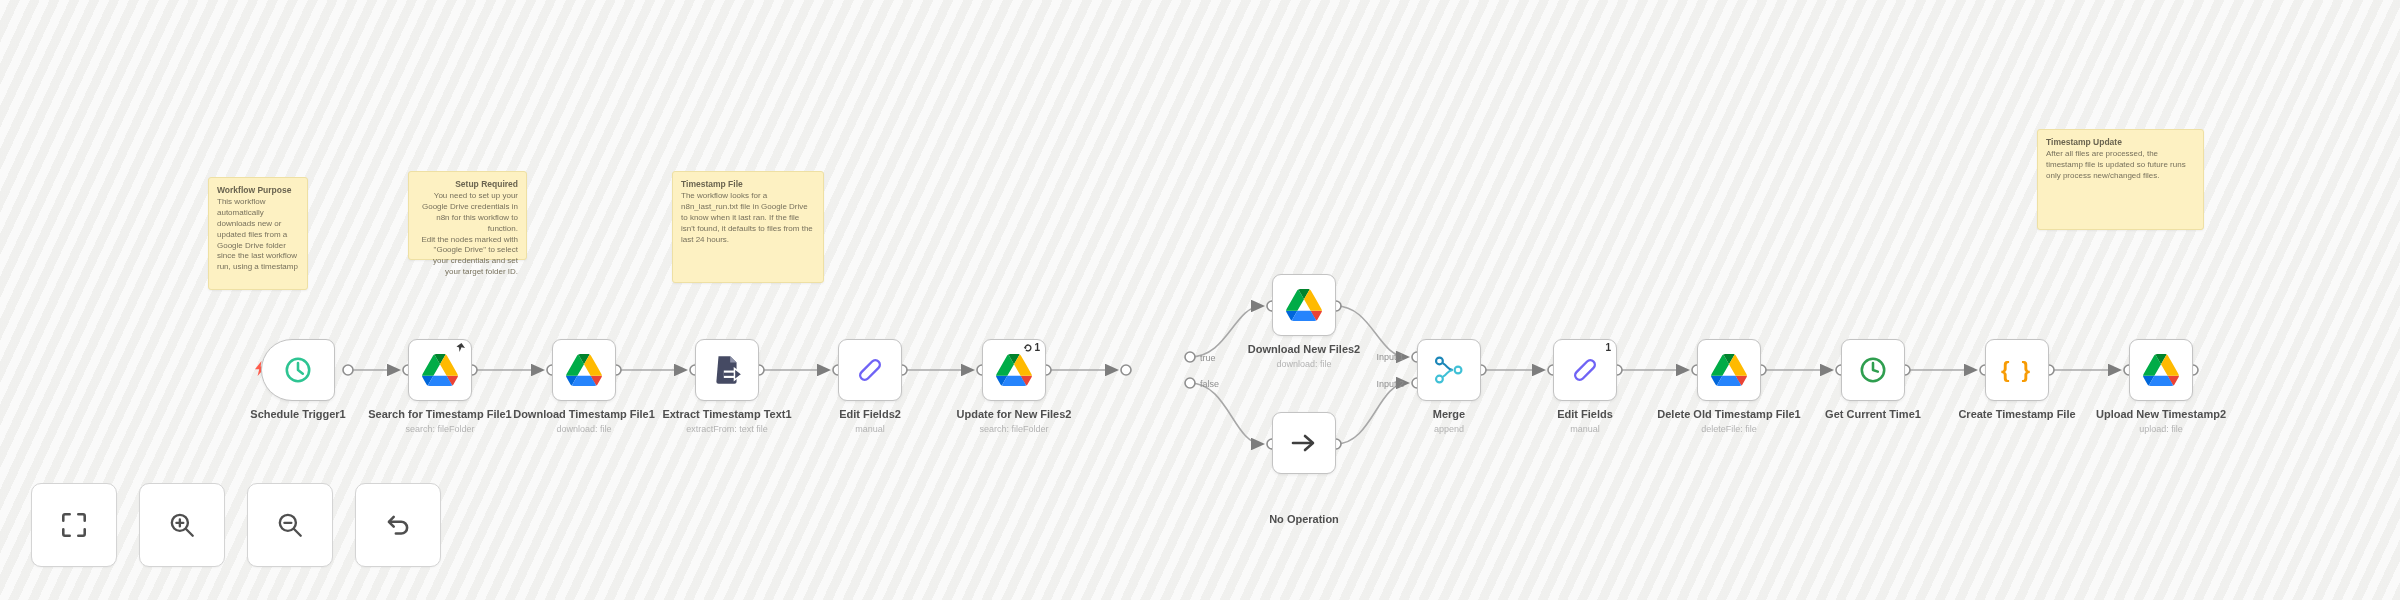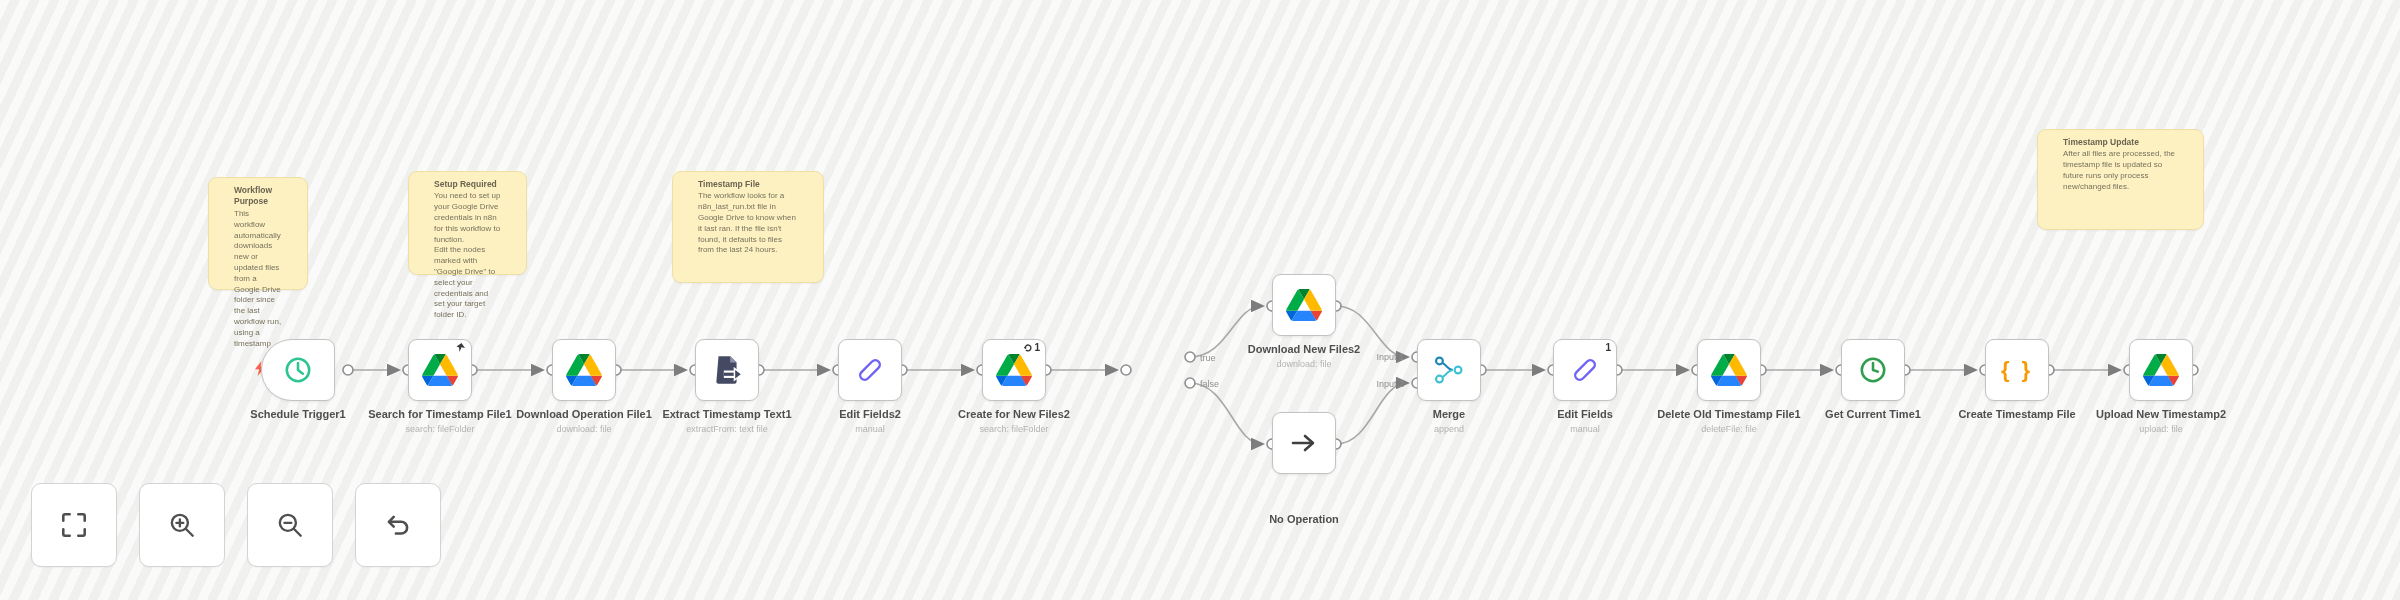--- a/index.html
+++ b/index.html
@@ -4,22 +4,22 @@
 <style>
   html,body{margin:0;padding:0;}
   body{font-family:"Liberation Sans",sans-serif;}
   #canvas{
     position:relative;width:2400px;height:600px;overflow:hidden;
     background-color:#f5f5f3;
     background-image:repeating-linear-gradient(115deg,rgba(255,255,255,.55) 0 9px,rgba(0,0,0,.018) 9px 18px);
   }
   
   .sticky{
-    position:absolute;background:#fdf1c2;border:1px solid #eee0a4;border-radius:9px;
-    padding:7px 25px;box-sizing:border-box;box-shadow:0 1px 2px rgba(0,0,0,.05);
+    position:absolute;background:#fdf1c2;border:1px solid #eee0a4;border-radius:3px;
+    padding:7px 8px;box-sizing:border-box;box-shadow:0 1px 2px rgba(0,0,0,.05);
   }
   .sticky .s-title{font-size:8.5px;font-weight:700;color:#6a6450;line-height:1.35;}
   .sticky .s-body{font-size:8px;color:#77715c;line-height:1.35;white-space:pre-line;margin-top:1px;}
   
   .nodewrap{position:absolute;width:160px;display:flex;flex-direction:column;align-items:center;}
   .nodebox{
     width:64px;height:62px;background:#fff;border:1.6px solid #c3c3c3;border-radius:9px;
     box-shadow:0 1px 3px rgba(0,0,0,.07);display:flex;align-items:center;justify-content:center;
     position:relative;box-sizing:border-box;
   }
@@ -42,21 +42,21 @@
 </style>
 </head>
 <body>
 
 <div id="canvas">
 
   <div class="sticky" style="left:208px;top:177px;width:100px;height:113px;">
     <div class="s-title">Workflow Purpose</div>
     <div class="s-body">This workflow automatically downloads new or updated files from a Google Drive folder since the last workflow run, using a timestamp</div>
   </div>
-  <div class="sticky" style="left:408px;top:171px;width:119px;height:104px;">
+  <div class="sticky" style="left:408px;top:171px;width:119px;height:89px;text-align:right;">
     <div class="s-title">Setup Required</div>
     <div class="s-body">You need to set up your Google Drive credentials in n8n for this workflow to function.
 Edit the nodes marked with "Google Drive" to select your credentials and set your target folder ID.</div>
   </div>
   <div class="sticky" style="left:672px;top:171px;width:152px;height:112px;">
     <div class="s-title">Timestamp File</div>
     <div class="s-body">The workflow looks for a n8n_last_run.txt file in Google Drive to know when it last ran. If the file isn't found, it defaults to files from the last 24 hours.</div>
   </div>
   <div class="sticky" style="left:2037px;top:129px;width:167px;height:101px;">
     <div class="s-title">Timestamp Update</div>
@@ -164,21 +164,21 @@
     <div class="nodebox">
       <svg width="36" height="32" viewBox="0 0 87.3 78">
         <path d="m6.6 66.85 3.85 6.65c.8 1.4 1.95 2.5 3.3 3.3l13.75-23.8h-27.5c0 1.55.4 3.1 1.2 4.5z" fill="#0066da"></path>
         <path d="m43.65 25-13.75-23.8c-1.35.8-2.5 1.9-3.3 3.3l-25.4 44a9.06 9.06 0 0 0 -1.2 4.5h27.5z" fill="#00ac47"></path>
         <path d="m73.55 76.8c1.35-.8 2.5-1.9 3.3-3.3l1.6-2.75 7.65-13.25c.8-1.4 1.2-2.95 1.2-4.5h-27.5l5.85 11.5z" fill="#ea4335"></path>
         <path d="m43.65 25 13.75-23.8c-1.35-.8-2.9-1.2-4.5-1.2h-18.5c-1.6 0-3.15.45-4.5 1.2z" fill="#00832d"></path>
         <path d="m59.8 53h-32.3l-13.75 23.8c1.35.8 2.9 1.2 4.5 1.2h50.8c1.6 0 3.15-.45 4.5-1.2z" fill="#2684fc"></path>
         <path d="m73.4 26.5-12.7-22c-.8-1.4-1.95-2.5-3.3-3.3l-13.75 23.8 16.15 28h27.45c0-1.55-.4-3.1-1.2-4.5z" fill="#ffba00"></path>
       </svg>
     </div>
-    <div class="nodelabel">Download Operation File1</div>
+    <div class="nodelabel">Download Timestamp File1</div>
     <div class="nodesub">download: file</div>
   </div>
 
   <div class="nodewrap" style="left:647px;top:339px;">
     <div class="nodebox">
       <svg width="34" height="34" viewBox="0 0 32 32">
         <path d="M8 3 h11 l6 6 v18 a2 2 0 0 1 -2 2 h-15 a2 2 0 0 1 -2 -2 z" fill="#454a63"></path>
         <path d="M19 3 v6 h6 z" fill="#8d91a8"></path>
         <path d="M13 20 H25" stroke="#ffffff" stroke-width="7" fill="none"></path>
         <path d="M13 20 H24" stroke="#454a63" stroke-width="3" fill="none"></path>
@@ -210,21 +210,21 @@
         <path d="m73.4 26.5-12.7-22c-.8-1.4-1.95-2.5-3.3-3.3l-13.75 23.8 16.15 28h27.45c0-1.55-.4-3.1-1.2-4.5z" fill="#ffba00"></path>
       </svg>
       <span class="badge">
         <svg width="10" height="10" viewBox="0 0 12 12">
           <path d="M2.5 6 a3.5 3.5 0 1 1 1 2.4" fill="none" stroke="#333" stroke-width="1.6"></path>
           <path d="M1 5 L2.8 7.6 L4.6 5.4 Z" fill="#333"></path>
         </svg>
         <span class="bnum">1</span>
       </span>
     </div>
-    <div class="nodelabel">Create for New Files2</div>
+    <div class="nodelabel">Update for New Files2</div>
     <div class="nodesub">search: fileFolder</div>
   </div>
 
 
   <div class="nodewrap" style="left:1224px;top:274px;">
     <div class="nodebox">
       <svg width="36" height="32" viewBox="0 0 87.3 78">
         <path d="m6.6 66.85 3.85 6.65c.8 1.4 1.95 2.5 3.3 3.3l13.75-23.8h-27.5c0 1.55.4 3.1 1.2 4.5z" fill="#0066da"></path>
         <path d="m43.65 25-13.75-23.8c-1.35.8-2.5 1.9-3.3 3.3l-25.4 44a9.06 9.06 0 0 0 -1.2 4.5h27.5z" fill="#00ac47"></path>
         <path d="m73.55 76.8c1.35-.8 2.5-1.9 3.3-3.3l1.6-2.75 7.65-13.25c.8-1.4 1.2-2.95 1.2-4.5h-27.5l5.85 11.5z" fill="#ea4335"></path>

